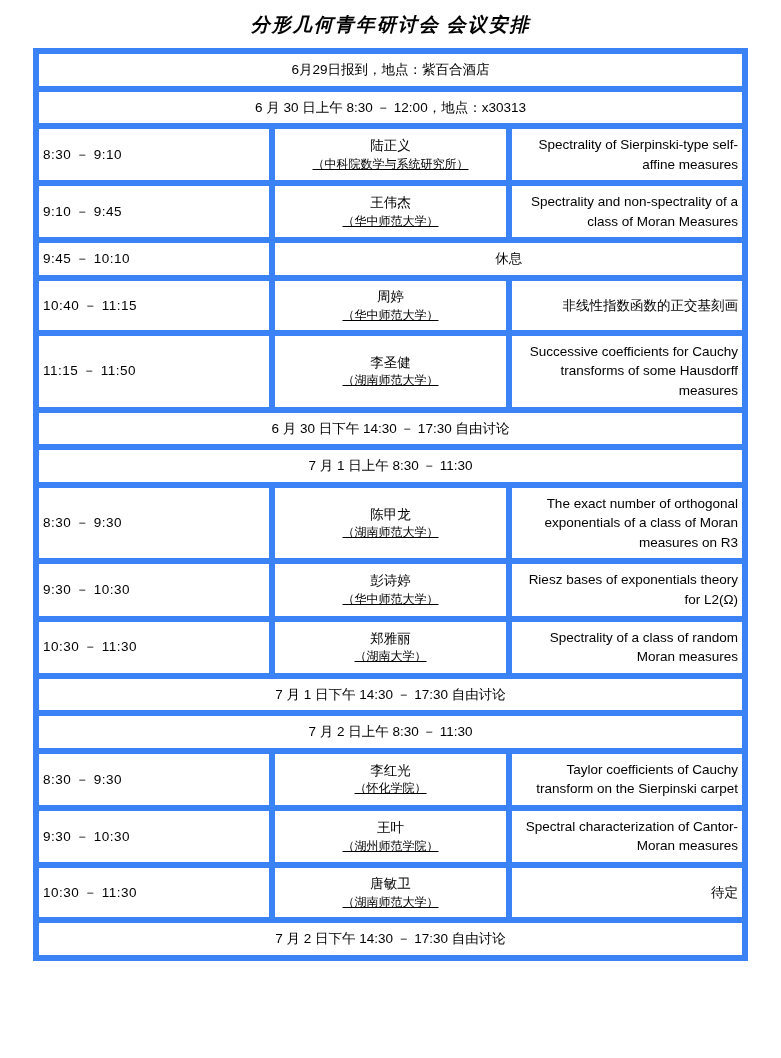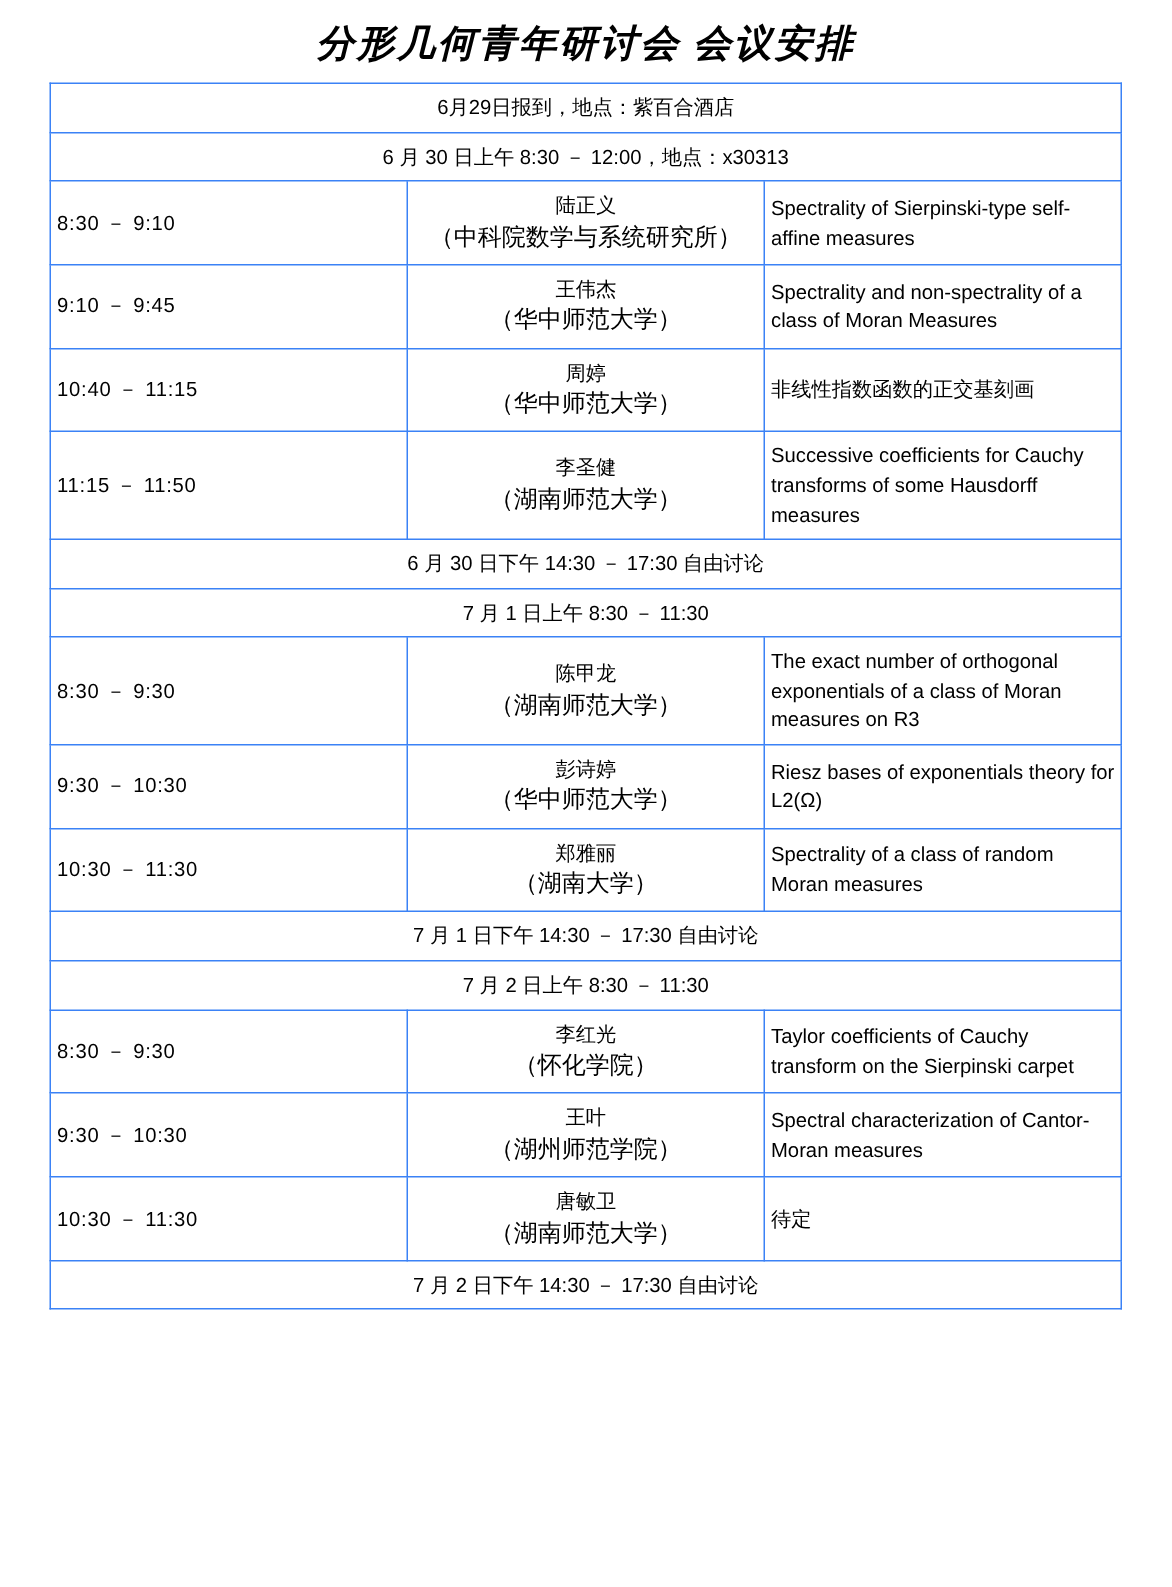--- a/index.html
+++ b/index.html
@@ -17,33 +17,33 @@
     width: 781px;
     height: 1058px;
     position: relative;
     box-sizing: border-box;
   }
   .doc-title {
     text-align: center;
     font-family: "Liberation Serif", serif;
     font-weight: bold;
     font-style: italic;
-    font-size: 25px;
+    font-size: 19px;
     letter-spacing: 2px;
     padding-top: 12px;
     padding-bottom: 10px;
   }
   table.schedule {
     border-collapse: collapse;
     width: 715px;
     margin: 0 auto;
     table-layout: fixed;
   }
   table.schedule td {
-    border: 1px solid #3b82f6;
+    border: 6px solid #3b82f6;
     padding: 6px 4px;
     vertical-align: middle;
     font-size: 13.5px;
     line-height: 1.45;
   }
   td.full {
     text-align: center;
     font-size: 14.5px;
     padding: 11px 4px;
   }
@@ -52,30 +52,31 @@
     text-align: left;
     font-size: 13.5px;
     letter-spacing: 0.5px;
   }
   td.speaker {
     width: 238px;
     text-align: center;
     font-size: 13.5px;
   }
   td.topic {
-    text-align: left;
+    text-align: right;
     font-size: 13.5px;
   }
   td.rest {
     text-align: center;
     font-size: 14.5px;
   }
   .aff {
     display: block;
-    font-size: 16px;
+    font-size: 12px;
+    text-decoration: underline;
   }
 </style>
 </head>
 <body>
 
 <div class="page">
 
   <div class="doc-title">分形几何青年研讨会  会议安排</div>
 
   <table class="schedule">
@@ -100,20 +101,24 @@
 
       <tr>
         <td class="time">9:10 － 9:45</td>
         <td class="speaker">
           <span>王伟杰</span>
           <span class="aff">（华中师范大学）</span>
         </td>
         <td class="topic">Spectrality and non-spectrality of a class of Moran Measures</td>
       </tr>
 
+      <tr>
+        <td class="time">9:45 － 10:10</td>
+        <td class="rest" colspan="2">休息</td>
+      </tr>
 
 
       <tr>
         <td class="time">10:40 － 11:15</td>
         <td class="speaker">
           <span>周婷</span>
           <span class="aff">（华中师范大学）</span>
         </td>
         <td class="topic">非线性指数函数的正交基刻画</td>
       </tr>

